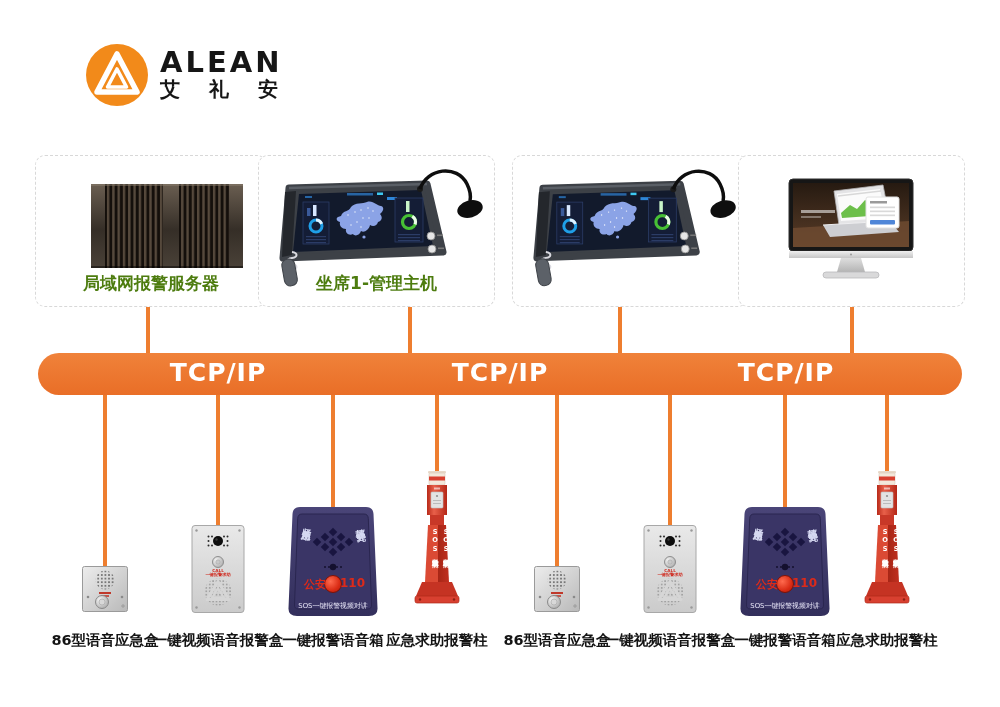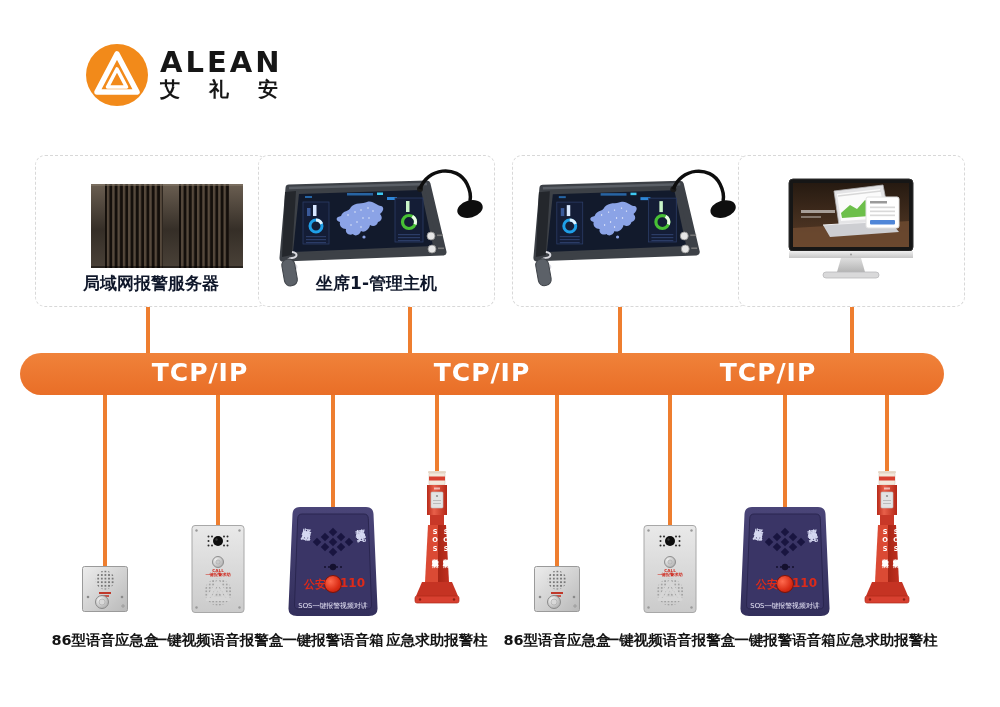--- a/index.html
+++ b/index.html
@@ -8,24 +8,24 @@
   
   .logo{position:absolute;left:84px;top:42px;width:66px;height:66px;}
   .brand-text{position:absolute;left:160px;top:48px;color:#161616;}
   .brand-en{font-size:29px;font-weight:bold;letter-spacing:3px;line-height:1;}
   .brand-cn{font-size:20px;font-weight:bold;letter-spacing:11px;line-height:1.25;white-space:nowrap;}
   .page-title{position:absolute;left:268px;top:50px;width:645px;text-align:center;
               font-size:40px;font-weight:bold;color:#E1251B;white-space:nowrap;}
   
   .card{position:absolute;top:155px;height:150px;background:#fff;border:1px dashed #d8d8d8;border-radius:10px;}
   .card-label{position:absolute;left:0;right:0;bottom:11px;text-align:center;
-              font-size:17px;font-weight:bold;color:#0f172a;}
+              font-size:17px;font-weight:bold;color:#4d7c0f;}
   .fill{position:absolute;left:0;top:0;width:100%;height:100%;}
   
-  .bus{position:absolute;left:20px;top:353px;width:924px;height:42px;border-radius:21px;
+  .bus{position:absolute;left:38px;top:353px;width:924px;height:42px;border-radius:21px;
        background:linear-gradient(180deg,#F0823A,#E96E27);}
   .bus span{position:absolute;top:50%;transform:translate(-50%,-54%);color:#fff;
             font-size:25px;font-weight:bold;letter-spacing:1px;}
   .vline{position:absolute;width:4px;background:#EE7E2F;}
   
   .dev{position:absolute;}
   .dev-label{position:absolute;top:631px;width:180px;text-align:center;
              font-size:14.5px;font-weight:bold;color:#141414;white-space:nowrap;}
   .vtext{position:absolute;writing-mode:vertical-rl;text-orientation:upright;color:#fff;}
   .box-vtext{position:absolute;writing-mode:vertical-rl;text-orientation:upright;

